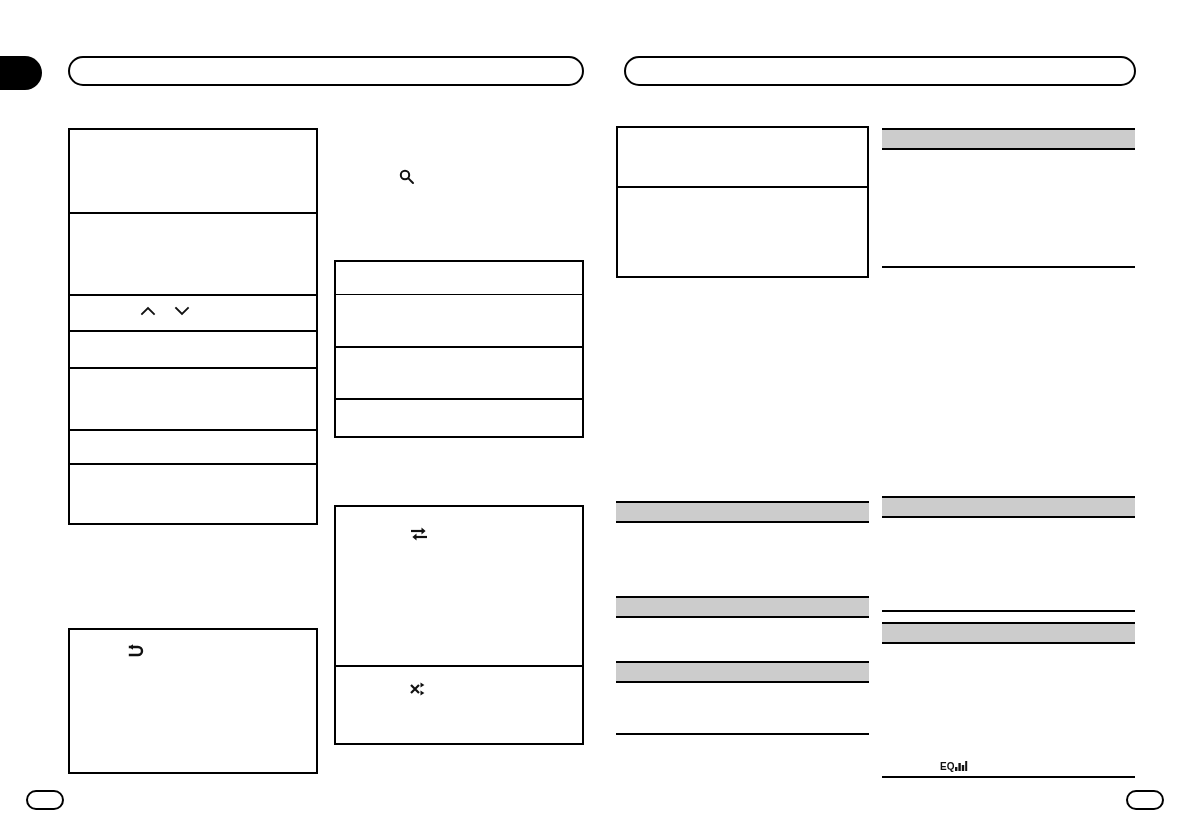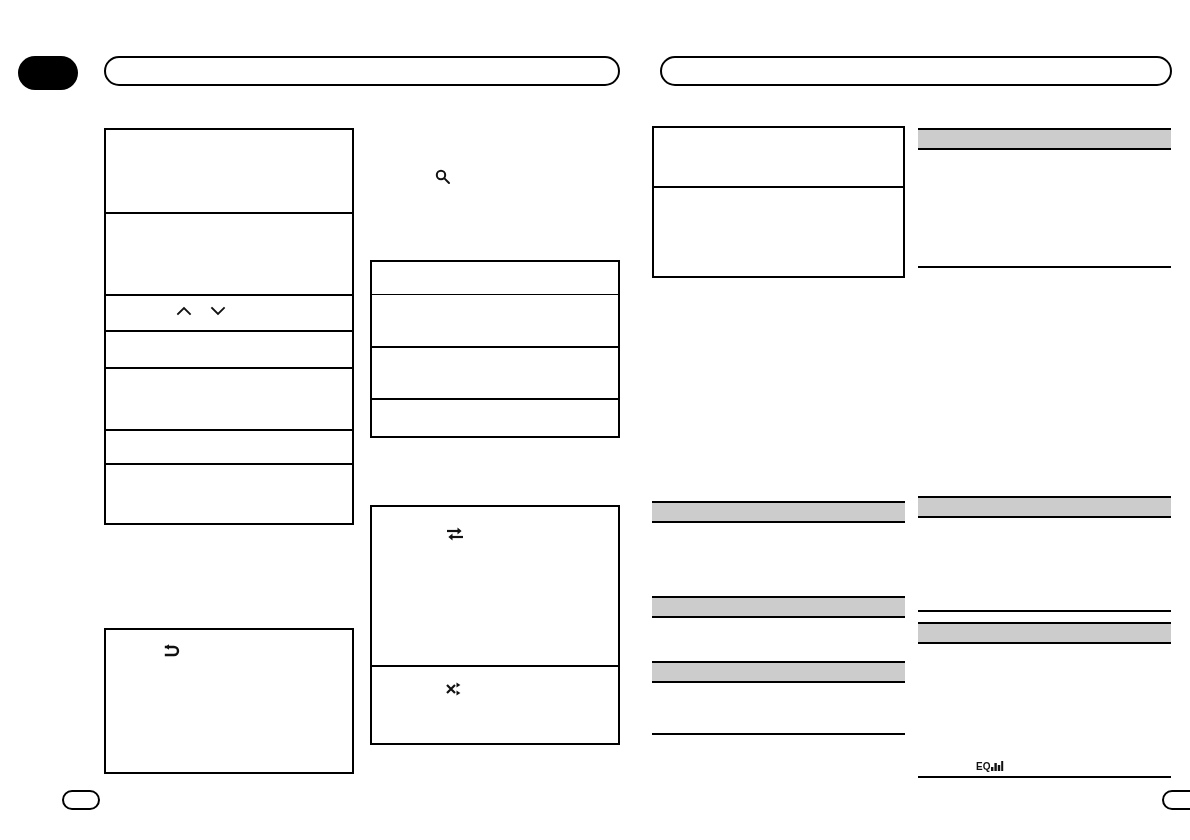--- a/index.html
+++ b/index.html
@@ -4,21 +4,21 @@
 <title>Manual Spread</title>
 <style>
   html,body{margin:0;padding:0;}
   body{
     width:1190px;height:840px;
     background:#ffffff;
     font-family:"Liberation Sans", sans-serif;
     overflow:hidden;
     position:relative;
   }
-  .page{position:absolute;inset:0;margin-left:36px;}
+  .page{position:absolute;inset:0;}
 
   
   .edge-tab{
     position:absolute;
     left:-18px;top:56px;
     width:60px;height:34px;
     background:#000;
     border-radius:17px;
   }
 

